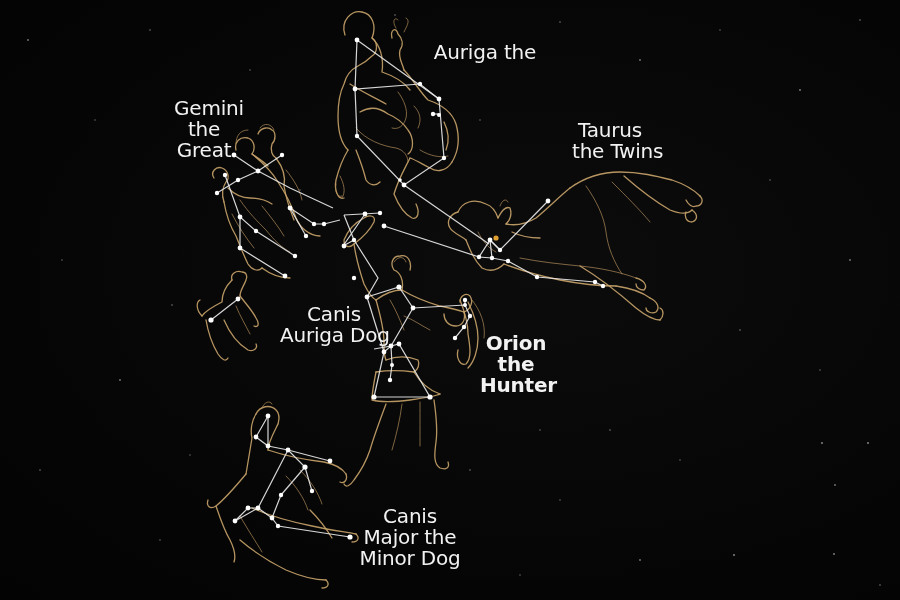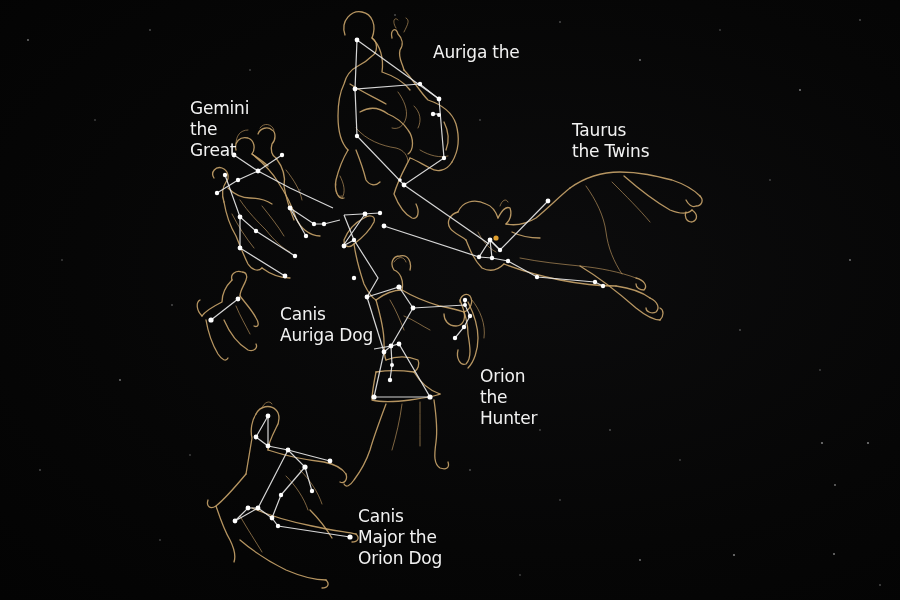--- a/index.html
+++ b/index.html
@@ -49,23 +49,23 @@
     .star {
       fill: #ffffff;
     }
     .bgstar {
       fill: #d8d8d8;
     }
     .label {
       position: absolute;
       color: #f2f2f2;
       font-family: "DejaVu Sans", sans-serif;
-      font-size: 17px;
+      font-size: 20px;
       line-height: 21px;
-      text-align: left;
+      text-align: center;
       white-space: nowrap;
       letter-spacing: -0.2px;
     }
     .label span { display: block; }
   </style>
 </head>
 <body>
 
 <div id="sky">
 
@@ -347,45 +347,45 @@
       <circle class="star" cx="281" cy="495" r="2.2"></circle>
       <circle class="star" cx="248" cy="508" r="2.4"></circle>
       <circle class="star" cx="258" cy="508" r="2.4"></circle>
       <circle class="star" cx="235" cy="521" r="2.4"></circle>
       <circle class="star" cx="272" cy="518" r="2.4"></circle>
       <circle class="star" cx="278" cy="526" r="2.2"></circle>
       <circle class="star" cx="350" cy="537" r="2.6"></circle>
     </g>
   </svg>
 
-  <div class="label" style="left:190px; top:98px; width:60px;">
+  <div class="label" style="left:174px; top:98px; width:60px;">
     <span>Gemini</span>
     <span>the</span>
     <span>Great</span>
   </div>
 
   <div class="label" style="left:433px; top:42px; width:104px;">
     <span>Auriga the</span>
   </div>
 
   <div class="label" style="left:572px; top:120px; width:76px;">
     <span>Taurus</span>
     <span>the Twins</span>
   </div>
 
   <div class="label" style="left:280px; top:304px; width:108px;">
     <span>Canis</span>
     <span>Auriga Dog</span>
   </div>
 
-  <div class="label" style="left:480px; top:366px; width:72px;">
+  <div class="label" style="left:480px; top:333px; width:72px;font-weight:bold;">
     <span>Orion</span>
     <span>the</span>
     <span>Hunter</span>
   </div>
 
   <div class="label" style="left:358px; top:506px; width:104px;">
     <span>Canis</span>
     <span>Major the</span>
-    <span>Orion Dog</span>
+    <span>Minor Dog</span>
   </div>
 
 </div>
 
 </body></html>

